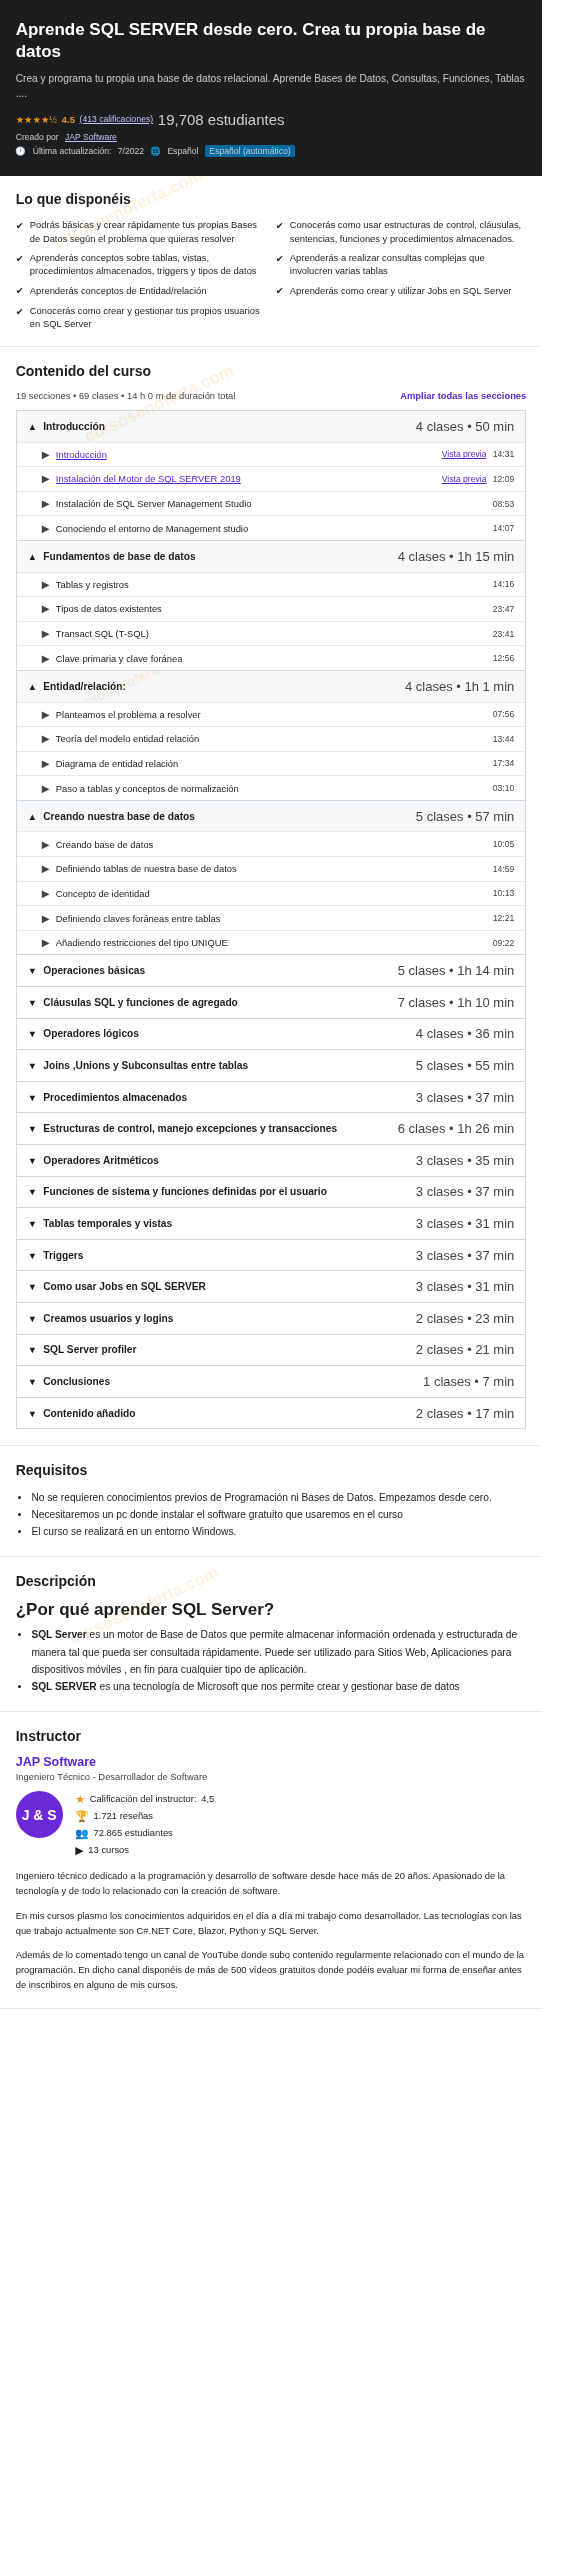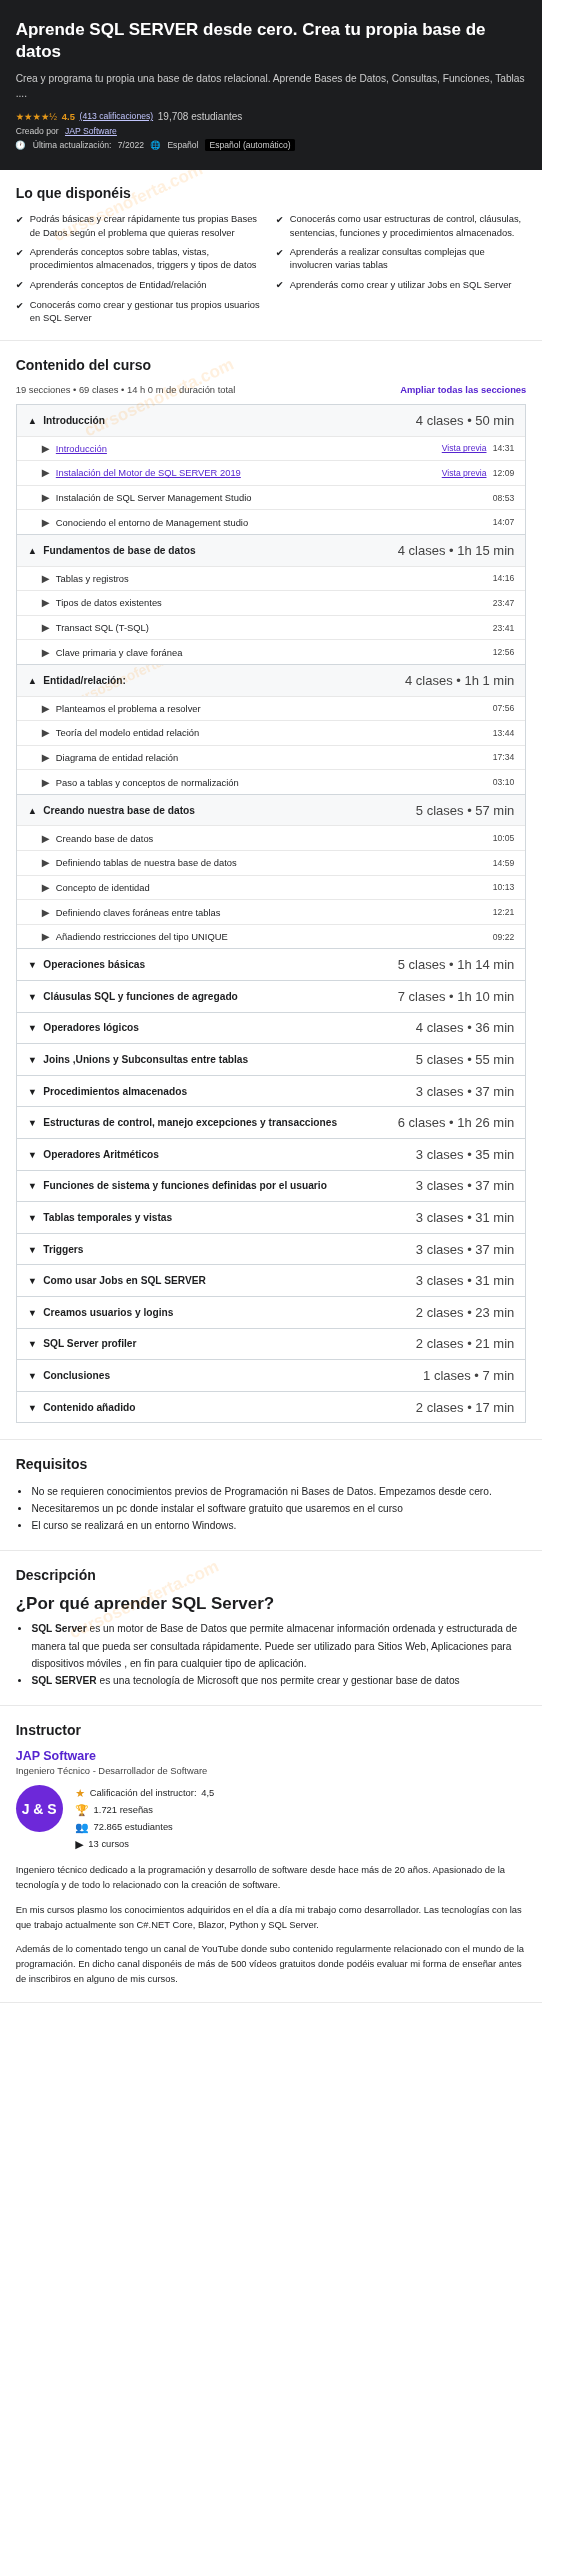--- a/index.html
+++ b/index.html
@@ -7,23 +7,23 @@
 
     .page { width: 542px; }
 
     
     .hero { background: #1c1d1f; color: #fff; padding: 19px 15.7px 15.7px 15.7px; }
     .hero-title { font-size: 17px; font-weight: 700; line-height: 1.3; margin-bottom: 7.8px; }
     .hero-subtitle { font-size: 10.2px; color: #ccc; margin-bottom: 9px; line-height: 1.5; }
     .hero-meta { display: flex; align-items: center; gap: 4.7px; margin-bottom: 4.7px; font-size: 9.4px; }
     .stars { color: #e59819; font-size: 9.4px; }
     .rating-count { color: #c0c4fc; font-size: 8.6px; text-decoration: underline; }
-    .students { color: #ccc; font-size: 10px; }
+    .students { color: #ccc; font-size: 15px; }
     .hero-info-row { display: flex; align-items: center; gap: 6.3px; font-size: 8.6px; color: #ccc; margin-bottom: 3.1px; }
-    .badge { background: #000000; padding: 0.8px 4.7px; border-radius: 1.6px; font-size: 8.6px; }
+    .badge { background: #0369a1; padding: 0.8px 4.7px; border-radius: 1.6px; font-size: 8.6px; }
 
     
     .section { padding: 15.7px; border-bottom: 0.8px solid #e8e8e8; position: relative; overflow: hidden; }
     .section-title { font-size: 14px; font-weight: 700; margin-bottom: 11px; }
 
     
     .learn-grid { display: grid; grid-template-columns: 1fr 1fr; gap: 6.3px 9.4px; }
     .learn-item { display: flex; align-items: flex-start; gap: 6.3px; font-size: 9.4px; line-height: 1.4; }
     .check-icon { color: #1c1d1f; font-size: 9.4px; flex-shrink: 0; margin-top: 0.8px; }
 

